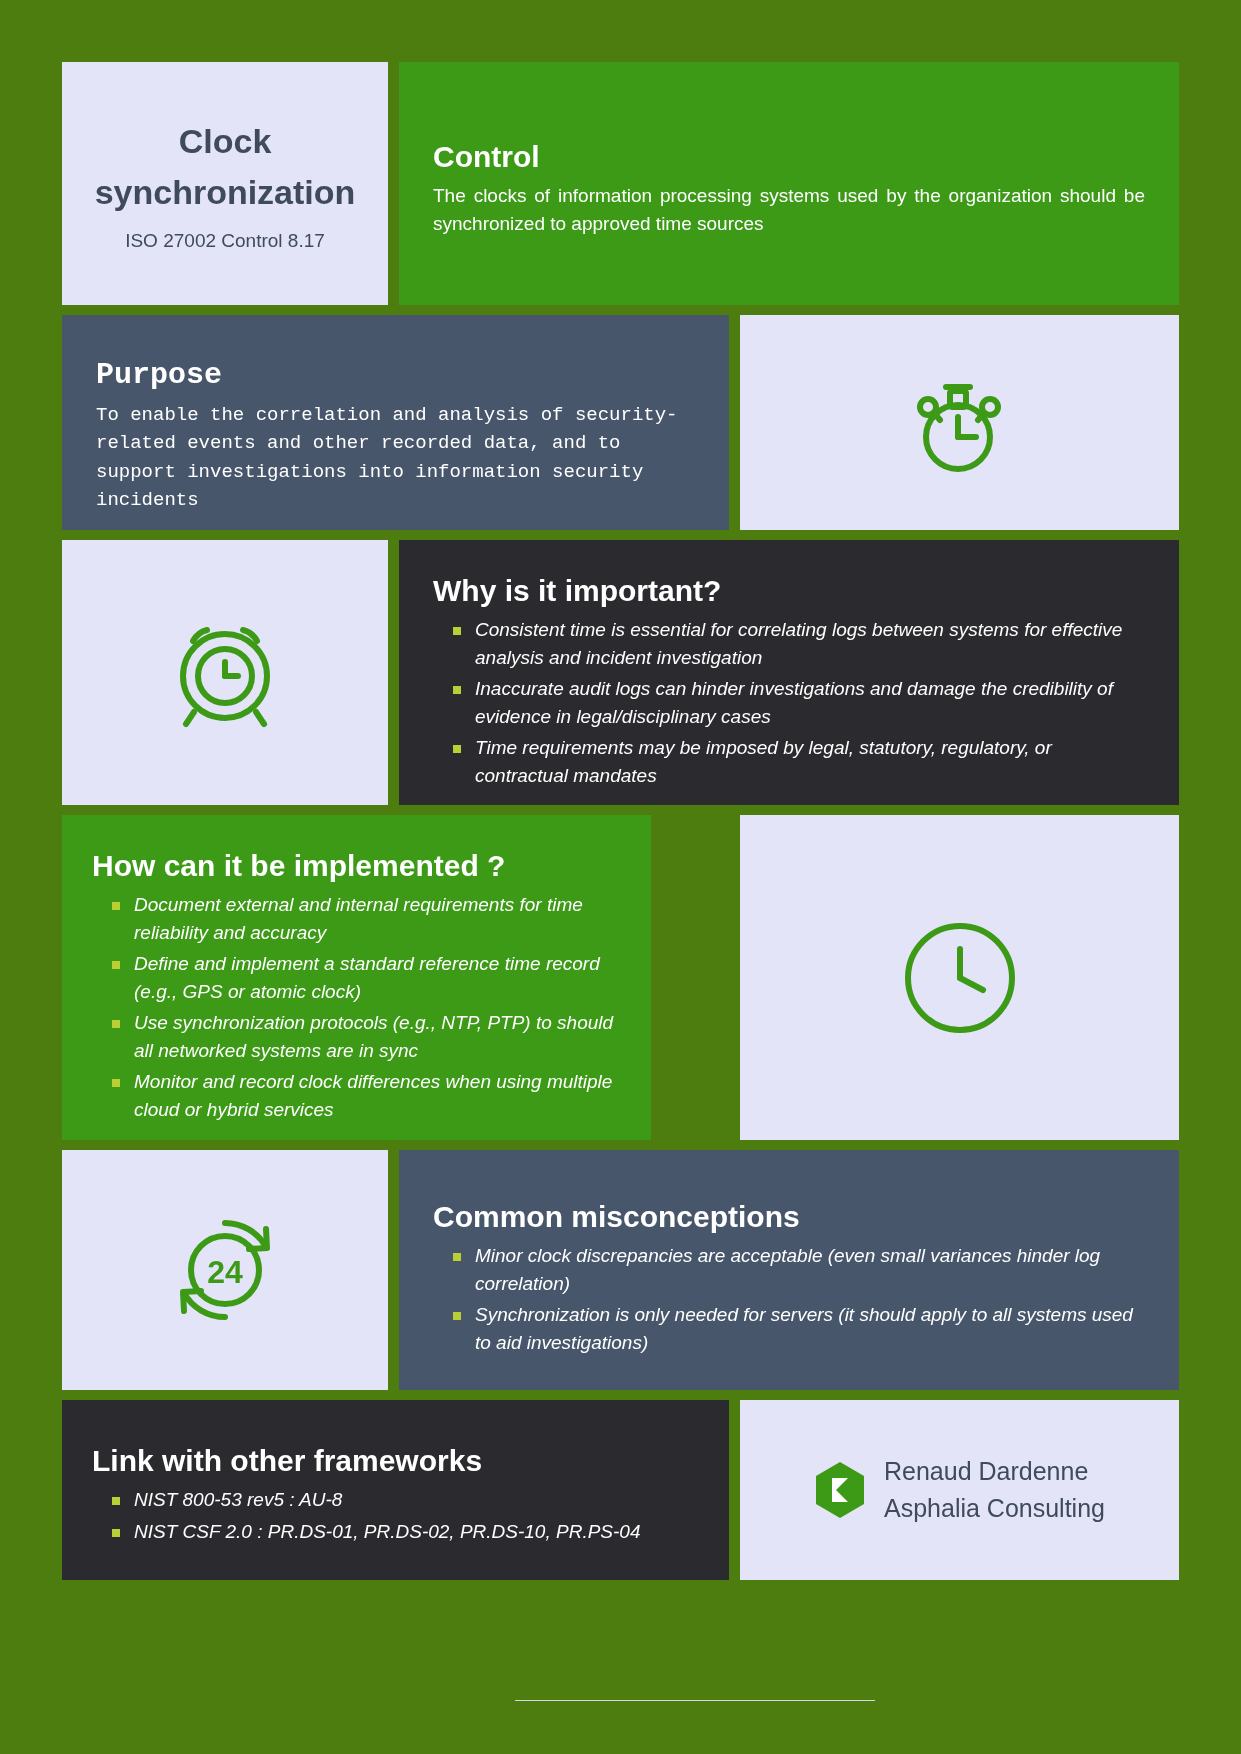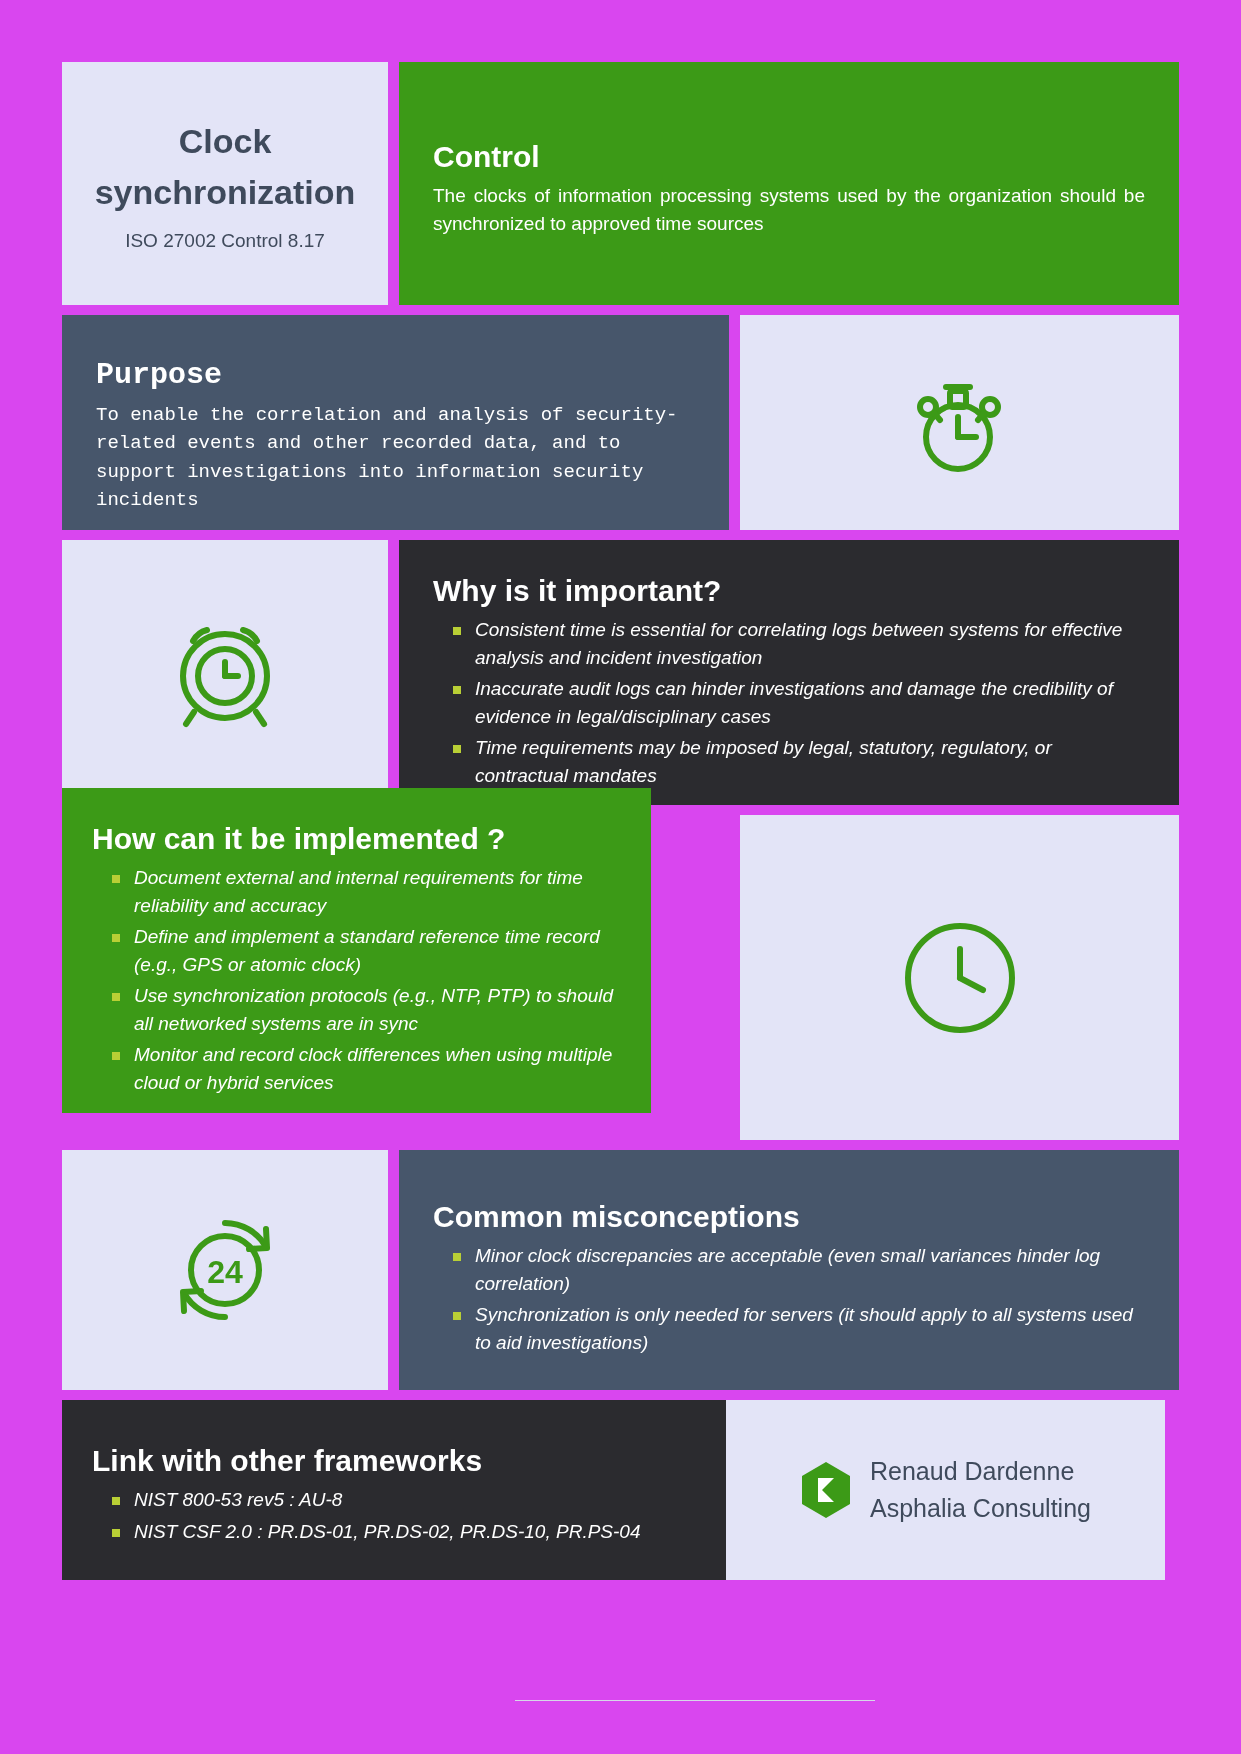--- a/index.html
+++ b/index.html
@@ -10,21 +10,21 @@
     width: 1241px;
     height: 1754px;
     background: #f2f2fb;
     font-family: "Liberation Sans", sans-serif;
     -webkit-font-smoothing: antialiased;
   }
   .page {
     position: relative;
     width: 1241px;
     height: 1754px;
-    background: #d946ef;
+    background: #4d7c0f;
     box-sizing: border-box;
     padding: 62px 62px 0 62px;
   }
   .grid {
     position: relative;
     width: 1117px;
   }
 
   .card {
     box-sizing: border-box;
@@ -121,40 +121,40 @@
   }
 
   
   #why-card {
     left: 337px; top: 478px; width: 780px; height: 265px;
     padding: 32px 34px 0 34px;
   }
 
   
   #how-card {
-    left: 0; top: 726px; width: 589px; height: 325px;
+    left: 0; top: 753px; width: 589px; height: 325px;
     padding: 32px 30px 0 30px;
   }
 
   
   #misc-card {
     left: 337px; top: 1088px; width: 780px; height: 240px;
     padding: 48px 34px 0 34px;
   }
 
   
   #link-card {
     left: 0; top: 1338px; width: 667px; height: 180px;
     padding: 42px 30px 0 30px;
   }
   #link-card ul.bullets li { margin-bottom: 4px; }
 
   
   #author-card {
-    left: 664px; top: 1338px; width: 439px; height: 180px;
+    left: 678px; top: 1338px; width: 439px; height: 180px;
     display: flex; align-items: center; justify-content: center;
     gap: 18px;
   }
   #author-card .names {
     color: #3f4a5c;
     font-size: 25px;
     line-height: 1.5;
     text-align: left;
   }
   .logo-hex { width: 52px; height: 58px; flex: 0 0 auto; }

